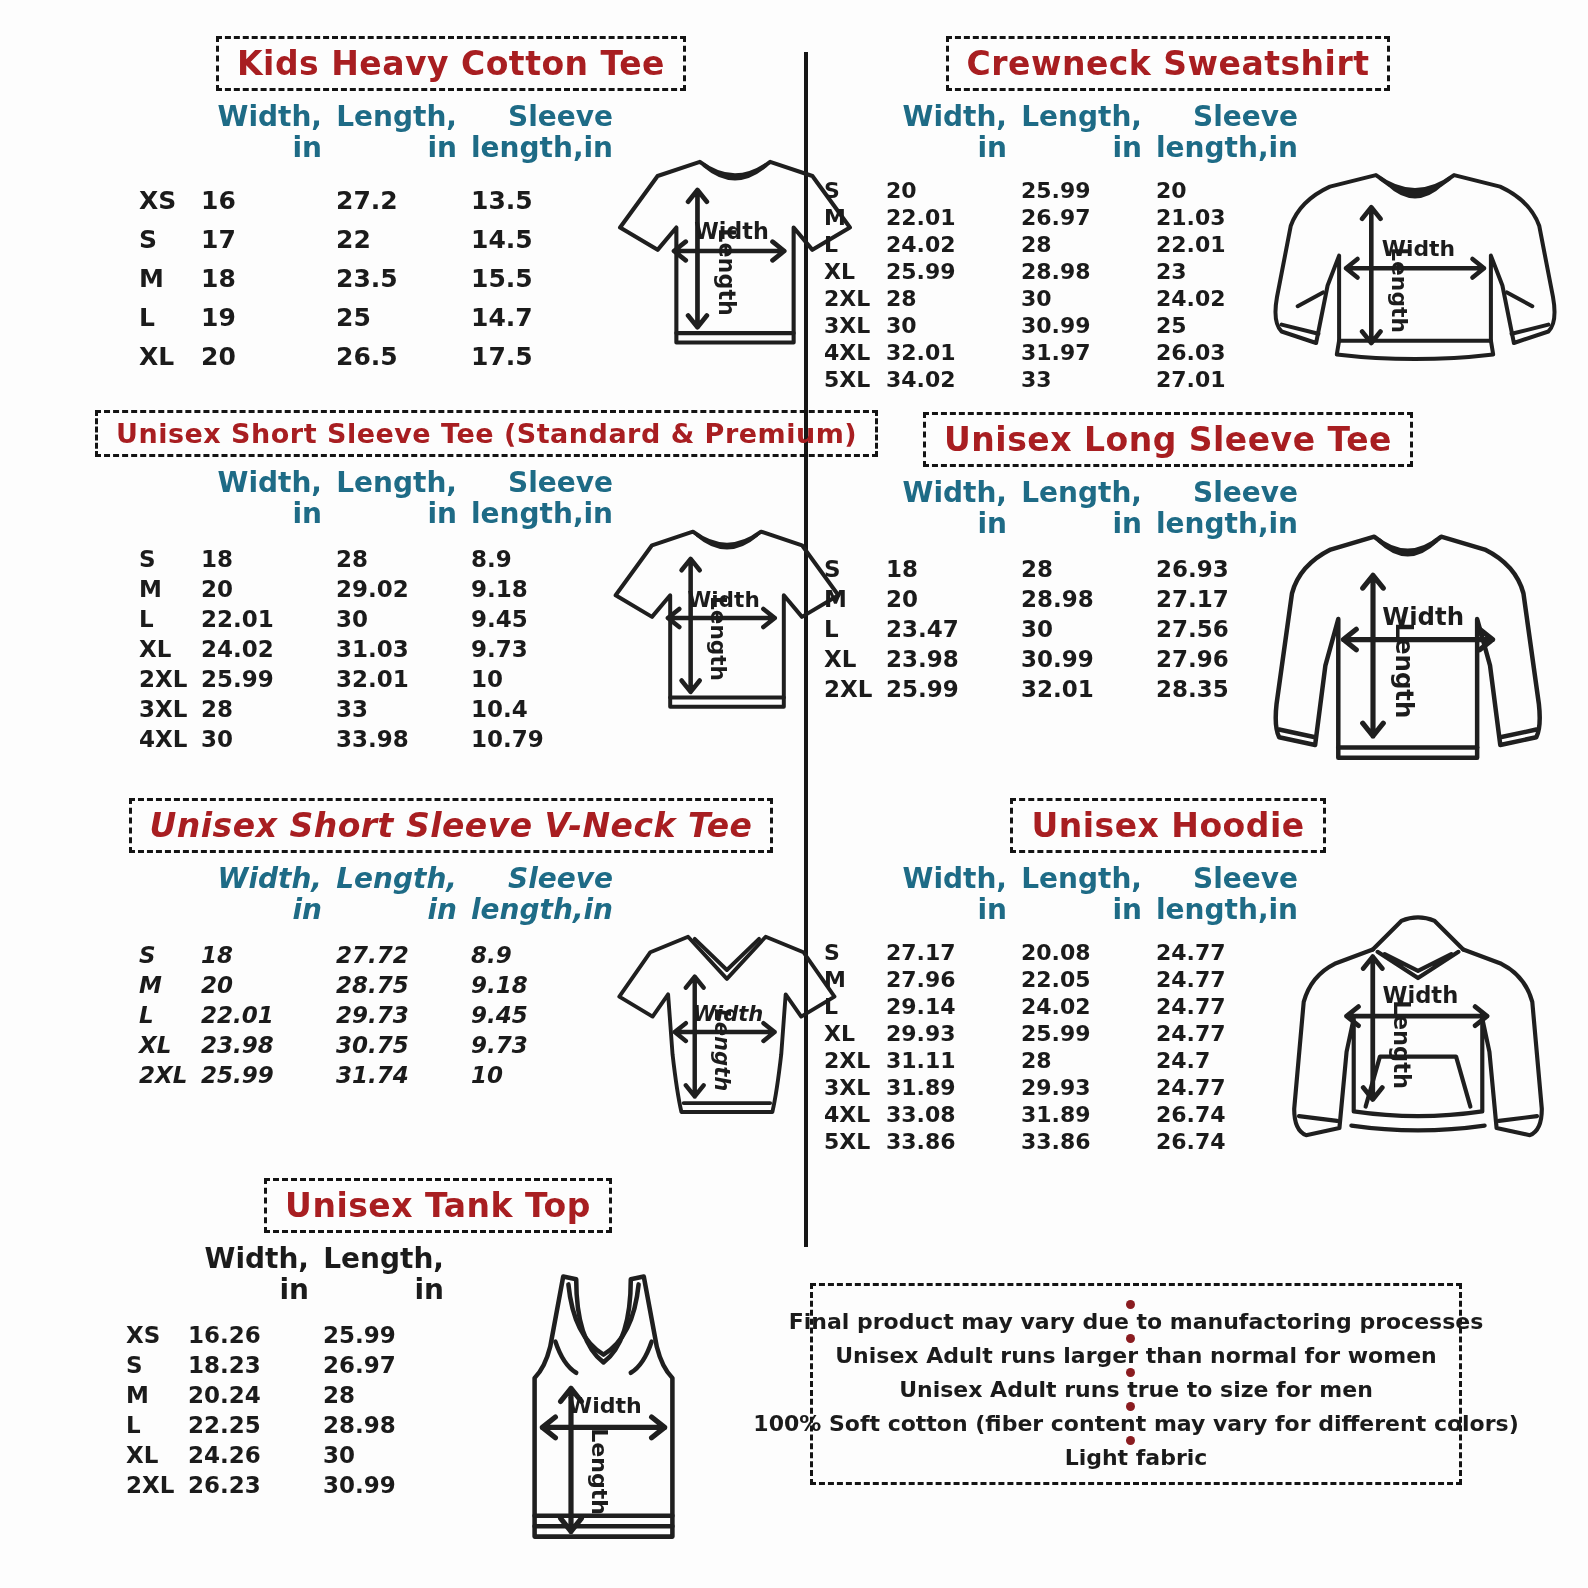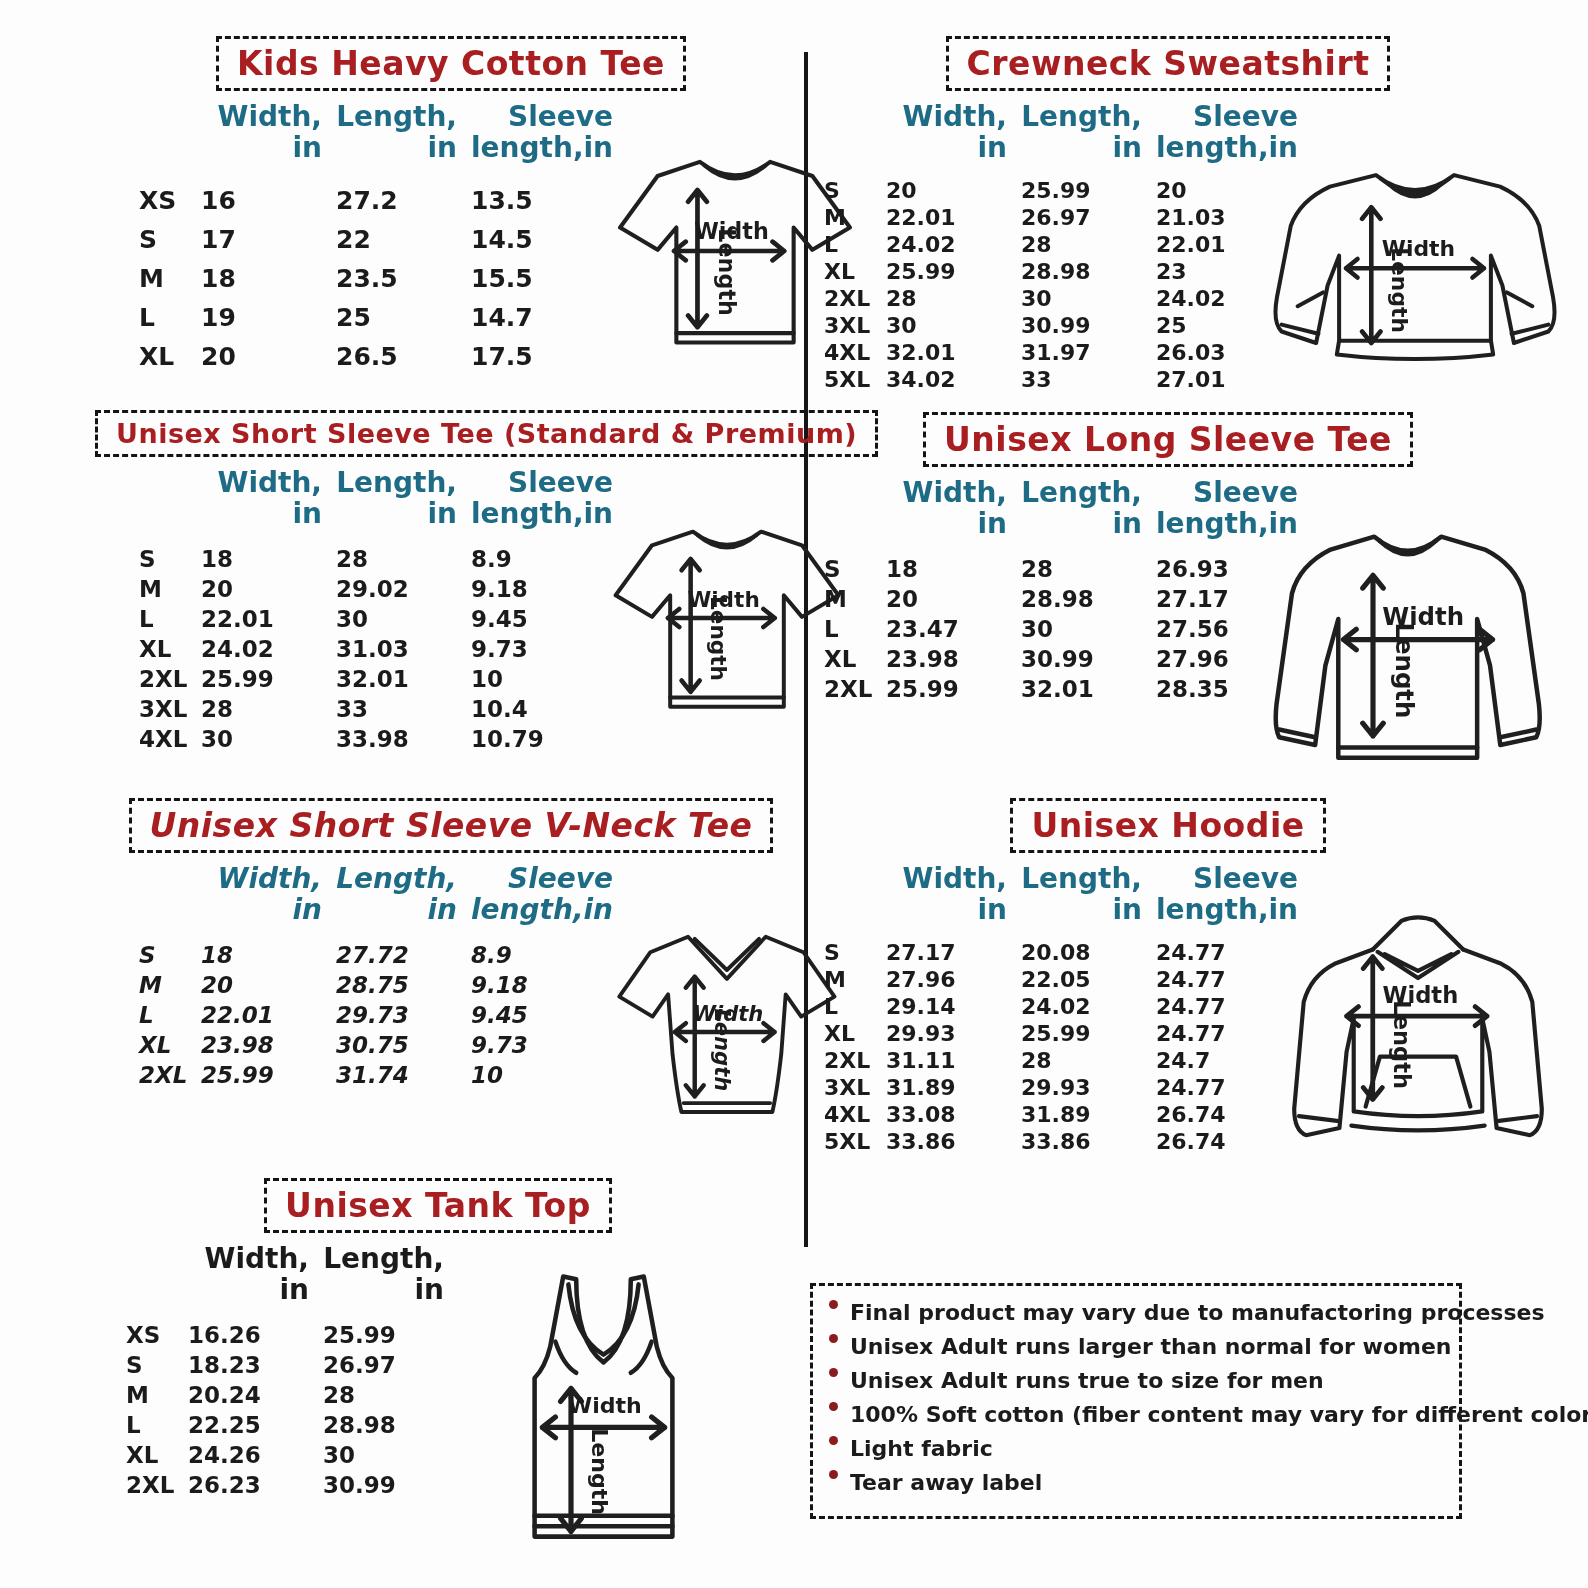--- a/index.html
+++ b/index.html
@@ -35,21 +35,21 @@
   .pad-l .table{padding-left:44px;}
   .pad-s .table{padding-left:6px;}
   .drawing{flex:none;}
   .drawing path,.drawing polyline{fill:none;stroke:#1f1f1f;stroke-width:3.5;stroke-linecap:round;stroke-linejoin:round;}
   .drawing .arrow{stroke-width:4;}
   .drawing text{fill:#1c1c1c;font-family:"DejaVu Sans",sans-serif;font-weight:bold;}
   .notes{
     position:absolute;left:810px;top:1283px;width:652px;
     border:3px dashed #141414;padding:14px 16px 12px 16px;background:#fdfdfd;
   }
-  .note{display:flex;height:34px;}
+  .note{display:flex;align-items:center;height:34px;flex-direction:column;}
   .note .dot{width:9px;height:9px;border-radius:50%;background:var(--bullet);margin-right:12px;flex:none;}
   .note .note-text{font-size:22px;font-weight:bold;white-space:nowrap;}
 </style>
 </head>
 <body>
 
 <div class="divider"></div>
 
 <div class="section roomy pad-l" style="left:95px;top:36px;width:712px;">
   <div class="title">Kids Heavy Cotton Tee</div>
@@ -504,17 +504,13 @@
       <span class="note-text">Unisex Adult runs true to size for men</span>
     </div>
     <div class="note">
       <span class="dot"></span>
       <span class="note-text">100% Soft cotton (fiber content may vary for different colors)</span>
     </div>
     <div class="note">
       <span class="dot"></span>
       <span class="note-text">Light fabric</span>
     </div>
-    <div class="note">
-      <span class="dot"></span>
-      <span class="note-text">Tear away label</span>
-    </div>
   </div>
 
 </body></html>

